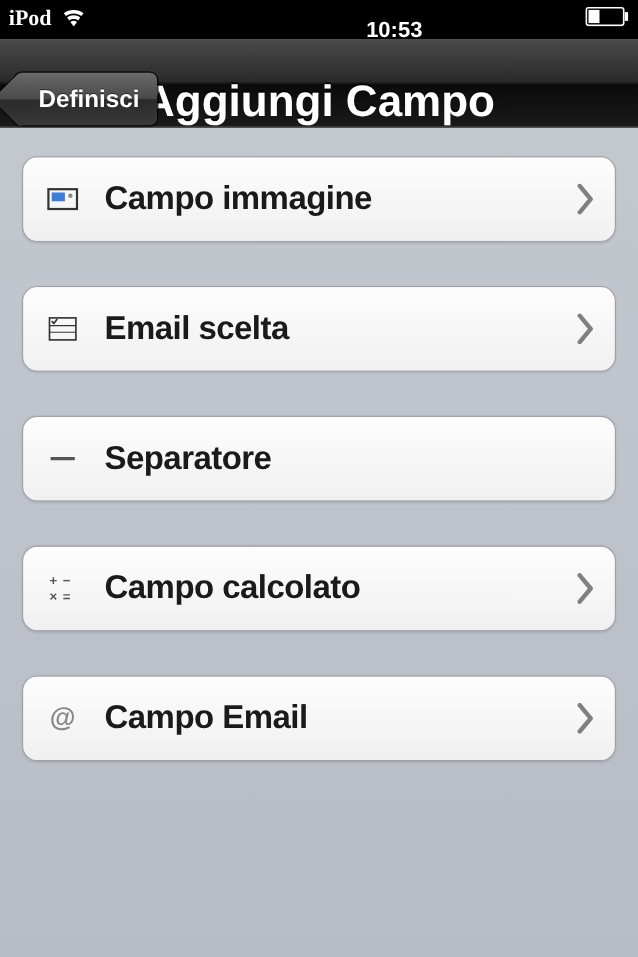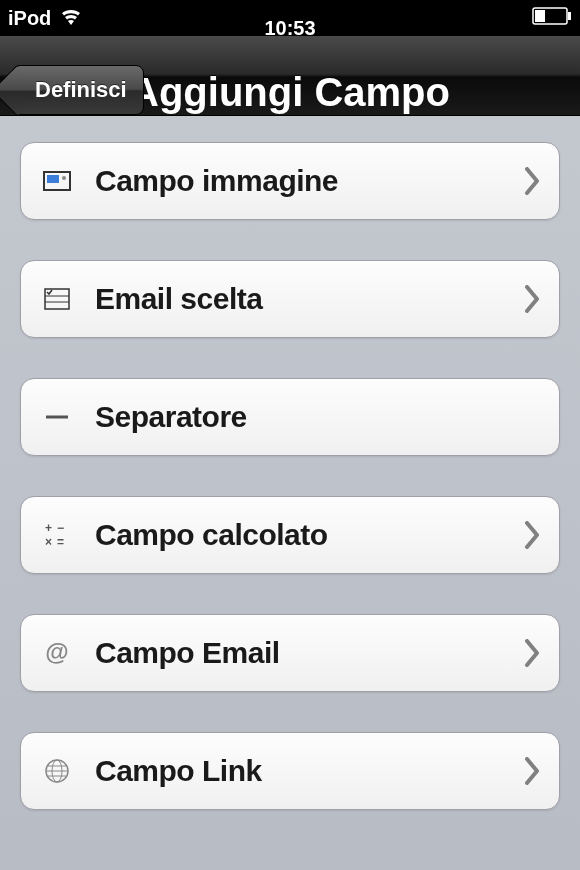--- a/index.html
+++ b/index.html
@@ -17,24 +17,25 @@
       display: flex;
       align-items: center;
       padding: 0 8px;
       font-size: 20px;
       font-weight: bold;
     }
     .status-left {
       display: flex;
       gap: 8px;
       flex: 1;
+      font-family: Liberation Serif, serif;
     }
     .status-center {
       flex: 1;
-      text-align: center;
+      text-align: right;
       margin-top: 20px;
     }
     .status-right {
       flex: 1;
       display: flex;
       justify-content: flex-end;
       align-items: center;
     }
     .wifi-icon svg { width: 24px; height: 18px; }
     .battery-icon svg { width: 40px; height: 18px; }
@@ -229,31 +230,14 @@
         </svg>
     </span>
     <span class="item-label">Campo Email</span>
     <span class="chevron">
       <svg viewBox="0 0 18 28">
           <path d="M4 2l10 12L4 26" fill="none" stroke="#808080" stroke-width="4" stroke-linecap="round" stroke-linejoin="round"></path>
         </svg>
     </span>
   </div>
 
-  <div class="list-item">
-    <span class="item-icon">
-      <svg viewBox="0 0 30 30">
-          <circle cx="15" cy="15" r="11" fill="none" stroke="#888" stroke-width="1.5"></circle>
-          <ellipse cx="15" cy="15" rx="5" ry="11" fill="none" stroke="#888" stroke-width="1"></ellipse>
-          <line x1="4" y1="15" x2="26" y2="15" stroke="#888" stroke-width="1"></line>
-          <line x1="6" y1="10" x2="24" y2="10" stroke="#888" stroke-width="1"></line>
-          <line x1="6" y1="20" x2="24" y2="20" stroke="#888" stroke-width="1"></line>
-        </svg>
-    </span>
-    <span class="item-label">Campo Link</span>
-    <span class="chevron">
-      <svg viewBox="0 0 18 28">
-          <path d="M4 2l10 12L4 26" fill="none" stroke="#808080" stroke-width="4" stroke-linecap="round" stroke-linejoin="round"></path>
-        </svg>
-    </span>
-  </div>
 
 </div>
 
 </body></html>

